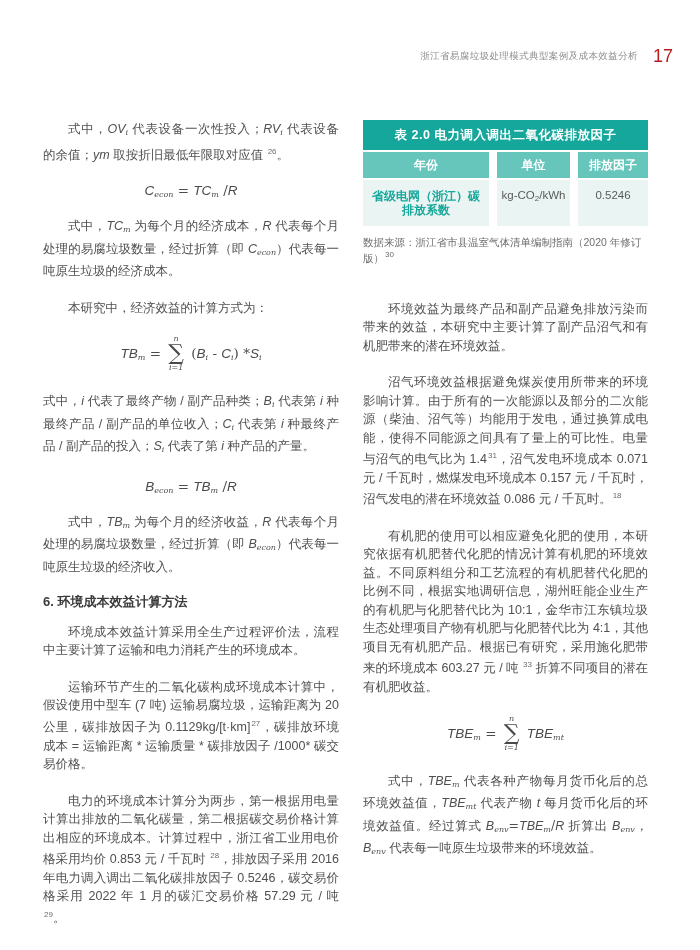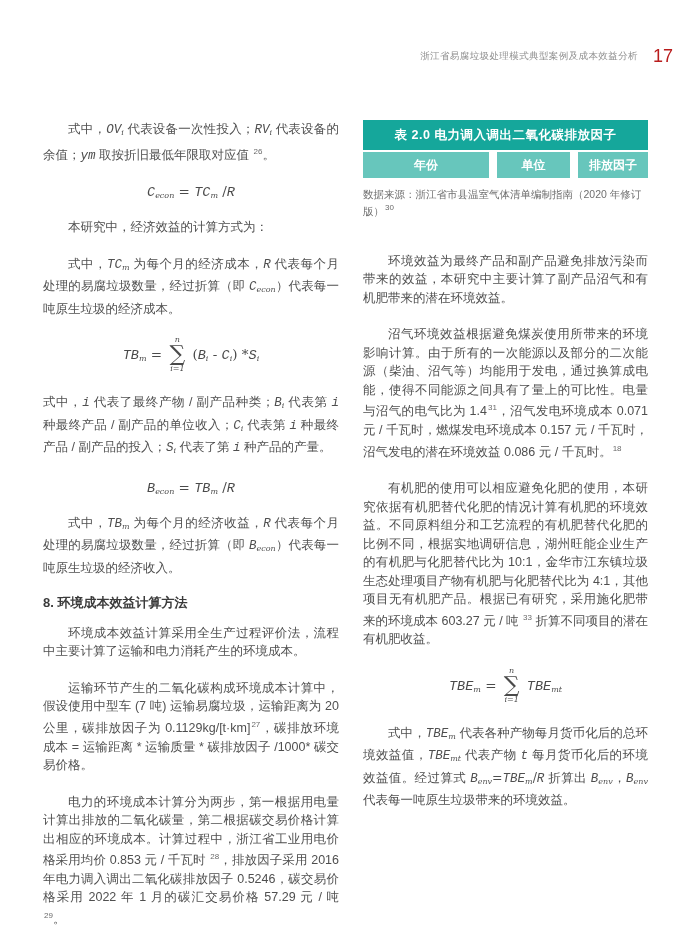--- a/index.html
+++ b/index.html
@@ -16,21 +16,21 @@
   
   .col{position:absolute;top:120px}
   .col-left{left:43px;width:296px}
   .col-right{left:363px;width:285px}
 
   .para{font-size:12.5px;line-height:18.5px;text-align:justify;color:#4f4f4f;margin:0 0 18px}
   .ind{text-indent:2em}
   .sec-heading{font-size:13px;font-weight:bold;color:#3b3b3b;margin:16px 0 12px;line-height:1.3}
 
   
-  .run-v{font-family:Liberation Mono, monospace;font-style:italic}
+  .run-v{font-family:Liberation Sans, sans-serif;font-style:italic}
   .run-vs{font-family:"DejaVu Serif","Liberation Serif",serif;font-style:italic;font-size:8px;vertical-align:-2px;letter-spacing:0}
   .run-r{font-family:"DejaVu Serif","Liberation Serif",serif}
   .run-sup{font-size:8px;vertical-align:super;margin-left:1px;color:#6a6a6a}
   .run-sub{font-size:8px;vertical-align:-2px}
 
   
   .formula{display:flex;justify-content:center;align-items:center;margin:4px 0 18px;
     font-size:13.5px;color:#4a4a4a;font-family:"DejaVu Serif","Liberation Serif",serif}
   .formula .frun{white-space:pre}
   .sum{display:inline-flex;flex-direction:column;align-items:center;margin:0 3px;line-height:1}
@@ -56,55 +56,60 @@
   <span class="rh-page">17</span>
 </div>
 
 <div class="col col-left">
   <p class="para ind"><span>式中，</span><span class="run-v">OV</span><span class="run-vs">i</span><span> 代表设备一次性投入；</span><span class="run-v">RV</span><span class="run-vs">i</span><span> 代表设备的余值；</span><span class="run-v">ym</span><span> 取按折旧最低年限取对应值 </span><span class="run-sup">26</span><span>。</span></p>
 
   <div class="formula">
     <span class="frun"><span class="run-v">C</span><span class="run-vs">econ</span><span class="run-r"> = </span><span class="run-v">TC</span><span class="run-vs">m</span><span class="run-r"> /</span><span class="run-v">R</span></span>
   </div>
 
+  <p class="para ind"><span>式中，</span><span class="run-v">TC</span><span class="run-vs">m</span><span> 为每个月的经济成本，</span><span class="run-v">R</span><span> 代表每个月处理的易腐垃圾数量，经过折算（即 </span><span class="run-v">C</span><span class="run-vs">econ</span><span>）代表每一吨原生垃圾的经济成本。</span></p>
   <p class="para ind"><span>本研究中，经济效益的计算方式为：</span></p>
-  <p class="para ind"><span>式中，</span><span class="run-v">TC</span><span class="run-vs">m</span><span> 为每个月的经济成本，</span><span class="run-v">R</span><span> 代表每个月处理的易腐垃圾数量，经过折算（即 </span><span class="run-v">C</span><span class="run-vs">econ</span><span>）代表每一吨原生垃圾的经济成本。</span></p>
 
   <div class="formula formula-sum">
     <span class="frun"><span class="run-v">TB</span><span class="run-vs">m</span><span class="run-r"> = </span></span>
     <span class="sum">
       <span class="sum-top">n</span>
       <span class="sum-sym">∑</span>
       <span class="sum-bot">i=1</span>
     </span>
     <span class="frun"><span class="run-r"> (</span><span class="run-v">B</span><span class="run-vs">i</span><span class="run-r"> - </span><span class="run-v">C</span><span class="run-vs">i</span><span class="run-r">) </span><span class="run-r">*</span><span class="run-v">S</span><span class="run-vs">i</span></span>
   </div>
 
   <p class="para"><span>式中，</span><span class="run-v">i</span><span> 代表了最终产物 / 副产品种类；</span><span class="run-v">B</span><span class="run-vs">i</span><span> 代表第 </span><span class="run-v">i</span><span> 种最终产品 / 副产品的单位收入；</span><span class="run-v">C</span><span class="run-vs">i</span><span> 代表第 </span><span class="run-v">i</span><span> 种最终产品 / 副产品的投入；</span><span class="run-v">S</span><span class="run-vs">i</span><span> 代表了第 </span><span class="run-v">i</span><span> 种产品的产量。</span></p>
 
   <div class="formula">
     <span class="frun"><span class="run-v">B</span><span class="run-vs">econ</span><span class="run-r"> = </span><span class="run-v">TB</span><span class="run-vs">m</span><span class="run-r"> /</span><span class="run-v">R</span></span>
   </div>
 
   <p class="para ind"><span>式中，</span><span class="run-v">TB</span><span class="run-vs">m</span><span> 为每个月的经济收益，</span><span class="run-v">R</span><span> 代表每个月处理的易腐垃圾数量，经过折算（即 </span><span class="run-v">B</span><span class="run-vs">econ</span><span>）代表每一吨原生垃圾的经济收入。</span></p>
 
-  <h2 class="sec-heading">8. 环境成本效益计算方法</h2>
+  <h2 class="sec-heading">6. 环境成本效益计算方法</h2>
 
   <p class="para ind"><span>环境成本效益计算采用全生产过程评价法，流程中主要计算了运输和电力消耗产生的环境成本。</span></p>
   <p class="para ind"><span>运输环节产生的二氧化碳构成环境成本计算中，假设使用中型车 (7 吨) 运输易腐垃圾，运输距离为 20 公里，碳排放因子为 0.1129kg/[t·km]</span><span class="run-sup">27</span><span>，碳排放环境成本 = 运输距离 * 运输质量 * 碳排放因子 /1000* 碳交易价格。</span></p>
   <p class="para ind"><span>电力的环境成本计算分为两步，第一根据用电量计算出排放的二氧化碳量，第二根据碳交易价格计算出相应的环境成本。计算过程中，浙江省工业用电价格采用均价 0.853 元 / 千瓦时 </span><span class="run-sup">28</span><span>，排放因子采用 2016 年电力调入调出二氧化碳排放因子 0.5246，碳交易价格采用 2022 年 1 月的碳汇交易价格 57.29 元 / 吨 </span><span class="run-sup">29</span><span>。</span></p>
 </div>
 
 <div class="col col-right">
   <div class="dtable">
     <div class="t-title">表 2.0 电力调入调出二氧化碳排放因子</div>
     <div class="t-grid">
       <div class="t-hcell">年份</div>
       <div class="t-hcell">单位</div>
       <div class="t-hcell">排放因子</div>
+    </div>
+    <div class="t-grid">
+      <div class="t-cell t-cell-name">省级电网（浙江）碳排放系数</div>
+      <div class="t-cell"><span>kg-CO</span><span class="run-sub">2</span><span>/kWh</span></div>
+      <div class="t-cell">0.5246</div>
     </div>
   </div>
   <p class="source"><span>数据来源：浙江省市县温室气体清单编制指南（2020 年修订版）</span><span class="run-sup">30</span></p>
 
   <p class="para ind"><span>环境效益为最终产品和副产品避免排放污染而带来的效益，本研究中主要计算了副产品沼气和有机肥带来的潜在环境效益。</span></p>
   <p class="para ind"><span>沼气环境效益根据避免煤炭使用所带来的环境影响计算。由于所有的一次能源以及部分的二次能源（柴油、沼气等）均能用于发电，通过换算成电能，使得不同能源之间具有了量上的可比性。电量与沼气的电气比为 1.4</span><span class="run-sup">31</span><span>，沼气发电环境成本 0.071 元 / 千瓦时，燃煤发电环境成本 0.157 元 / 千瓦时，沼气发电的潜在环境效益 0.086 元 / 千瓦时。</span><span class="run-sup">18</span></p>
   <p class="para ind"><span>有机肥的使用可以相应避免化肥的使用，本研究依据有机肥替代化肥的情况计算有机肥的环境效益。不同原料组分和工艺流程的有机肥替代化肥的比例不同，根据实地调研信息，湖州旺能企业生产的有机肥与化肥替代比为 10:1，金华市江东镇垃圾生态处理项目产物有机肥与化肥替代比为 4:1，其他项目无有机肥产品。根据已有研究，采用施化肥带来的环境成本 603.27 元 / 吨 </span><span class="run-sup">33</span><span> 折算不同项目的潜在有机肥收益。</span></p>
 
   <div class="formula formula-sum">
     <span class="frun"><span class="run-v">TBE</span><span class="run-vs">m</span><span class="run-r"> = </span></span>

